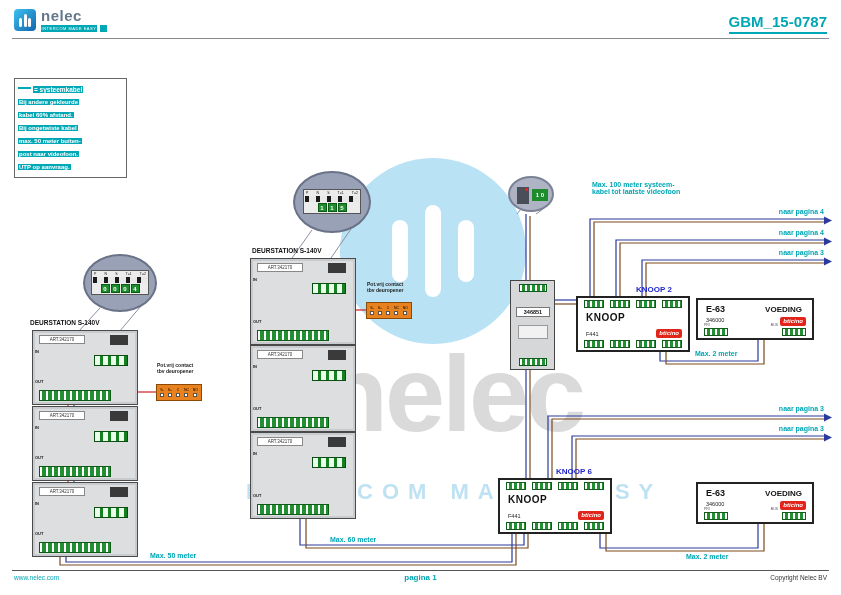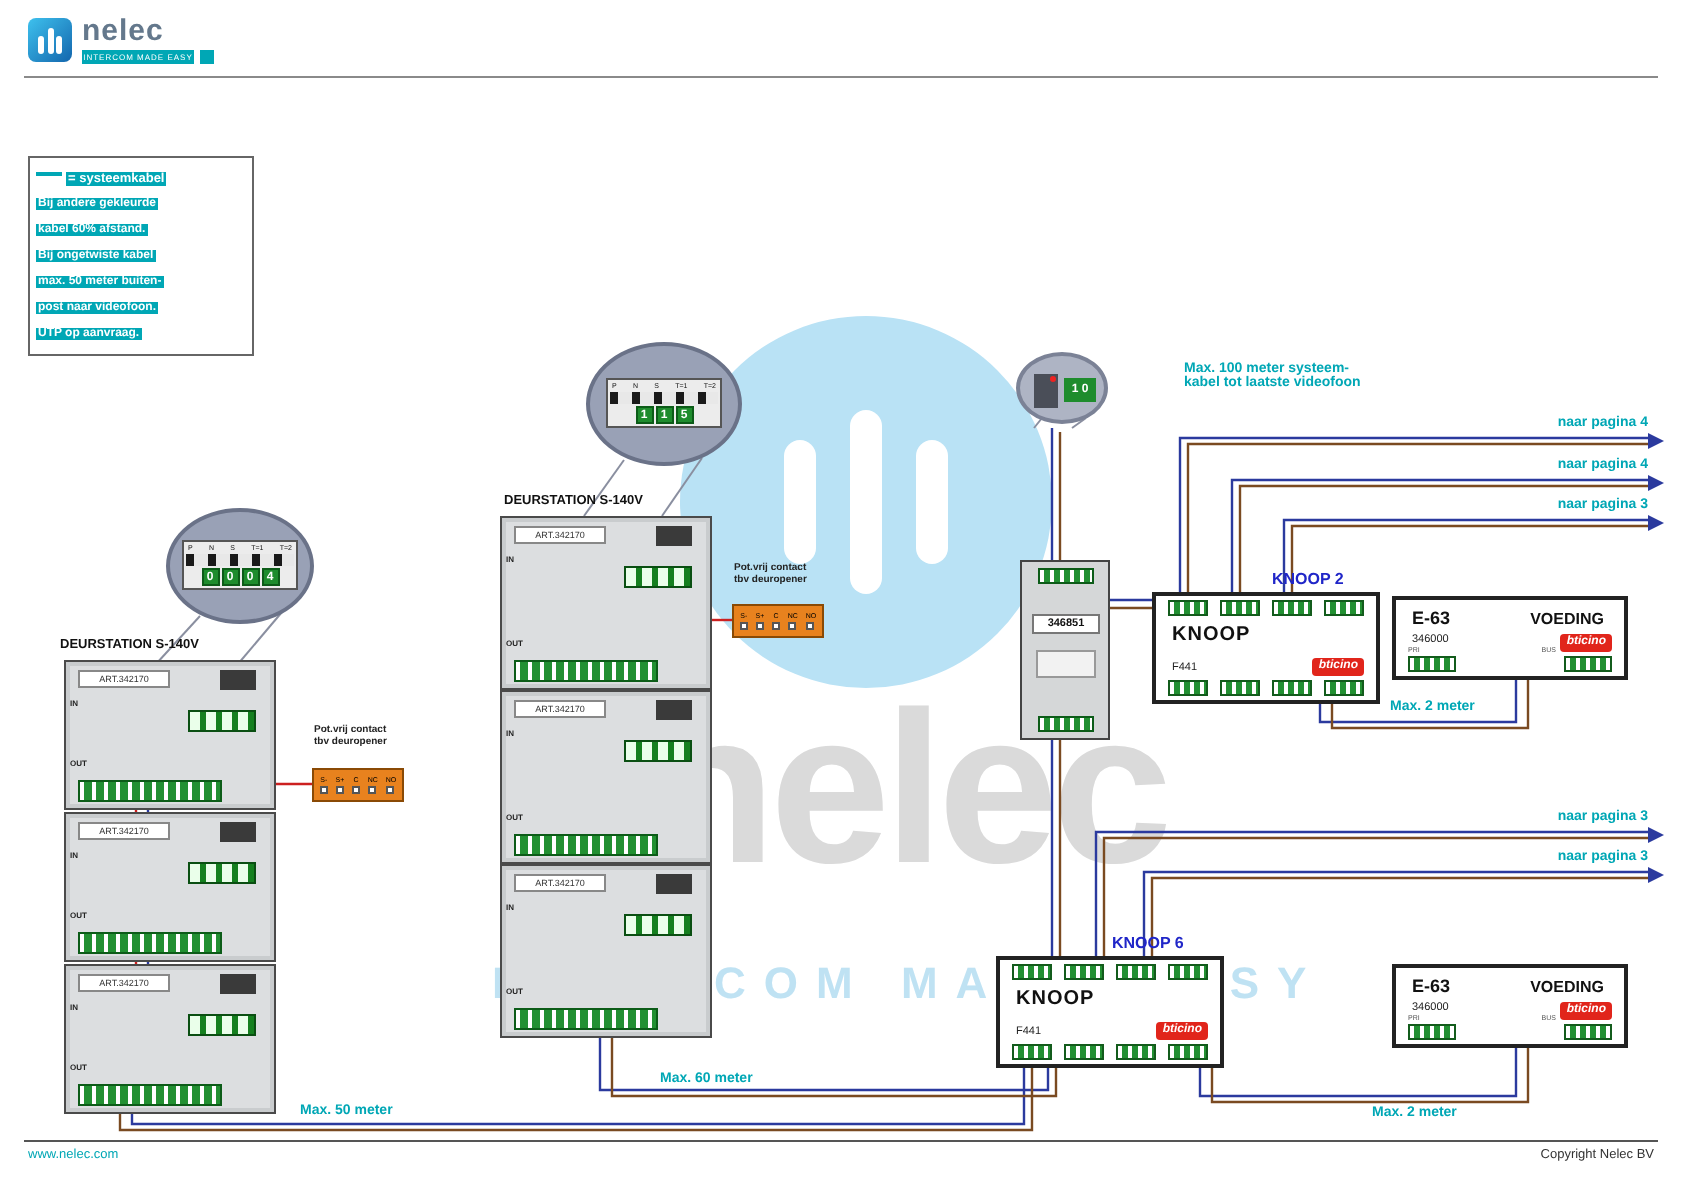--- a/index.html
+++ b/index.html
@@ -164,20 +164,21 @@
   </svg>
 
   <div class="abs logo-icon">
     <span class="lbar" style="left:5px;height:9px"></span>
     <span class="lbar" style="left:9.5px;height:13px"></span>
     <span class="lbar" style="left:14px;height:9px"></span>
   </div>
   <div class="abs brand nowrap">nelec</div>
   <div class="abs brand-strip nowrap">INTERCOM MADE EASY</div>
   <div class="abs brand-dot"></div>
+  <div class="abs doc-number nowrap">GBM_15-0787</div>
   <div class="abs hrule"></div>
 
   <div class="abs legend">
     <div class="row">
       <span class="swatch"></span><span class="hl title-hl">= systeemkabel</span>
     </div>
     <div class="row"><span class="hl">Bij andere gekleurde</span></div>
     <div class="row"><span class="hl">kabel 60% afstand.</span></div>
     <div class="row"><span class="hl">Bij ongetwiste kabel</span></div>
     <div class="row"><span class="hl">max. 50 meter buiten-</span></div>
@@ -411,15 +412,16 @@
   <div class="ann" style="right:17px;top:249px;text-align:right">naar pagina 3</div>
   <div class="ann" style="right:17px;top:405px;text-align:right">naar pagina 3</div>
   <div class="ann" style="right:17px;top:425px;text-align:right">naar pagina 3</div>
   <div class="ann" style="left:695px;top:350px">Max. 2 meter</div>
   <div class="ann" style="left:686px;top:553px">Max. 2 meter</div>
   <div class="ann" style="left:330px;top:536px">Max. 60 meter</div>
   <div class="ann" style="left:150px;top:552px">Max. 50 meter</div>
 
   <div class="abs frule"></div>
   <div class="abs f-left nowrap">www.nelec.com</div>
+  <div class="abs f-center nowrap">pagina 1</div>
   <div class="abs f-right nowrap">Copyright Nelec BV</div>
 
 </div>
 
 </body></html>

